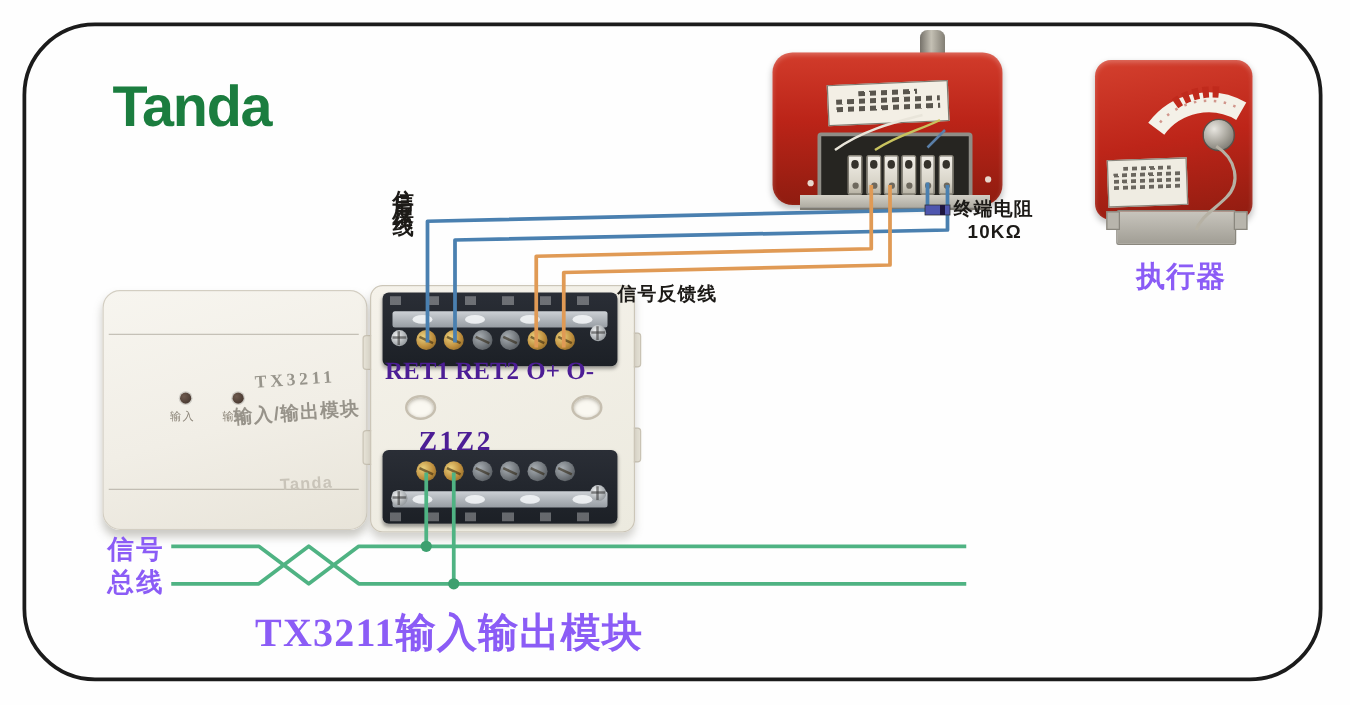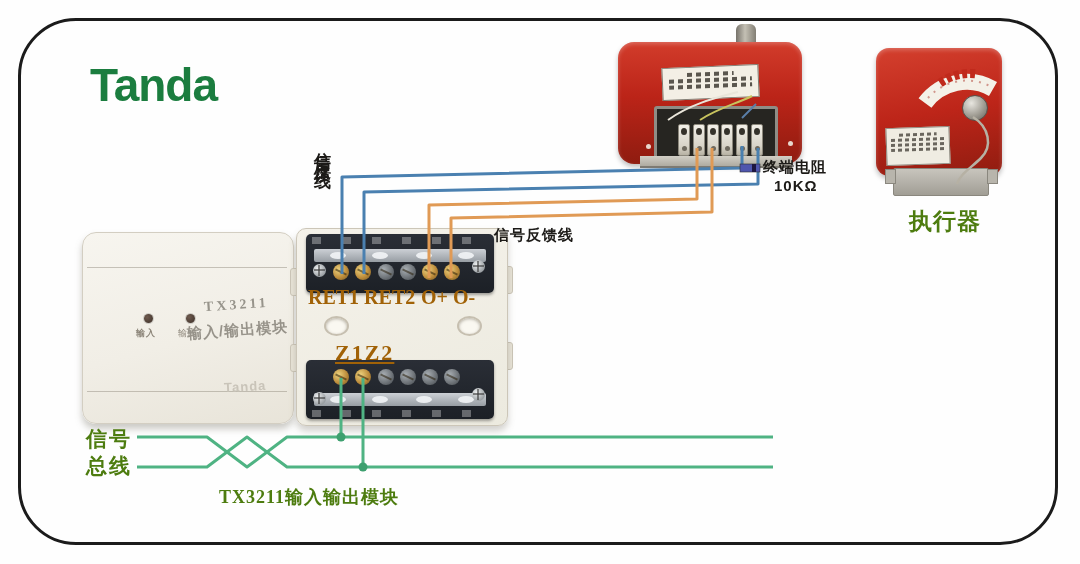--- a/index.html
+++ b/index.html
@@ -39,21 +39,21 @@
   .screw.brass{background:radial-gradient(circle at 35% 35%,#ecd27e,#bd8d3c 55%,#73551f);}
   .screw.gray{background:radial-gradient(circle at 35% 35%,#a8aeb3,#666b70 65%,#43474b);}
   .screw:after{content:"";position:absolute;left:2px;top:7px;width:12px;height:2px;background:rgba(40,30,10,.55);transform:rotate(25deg);}
   .endscrew{width:13px;height:13px;border-radius:50%;background:radial-gradient(circle at 35% 35%,#eef0f1,#9ba0a4 70%,#6e7276);}
   .endscrew:after{content:"";position:absolute;left:1px;top:5px;width:11px;height:2px;background:rgba(60,60,60,.6);}
   .endscrew:before{content:"";position:absolute;left:5px;top:1px;width:2px;height:11px;background:rgba(60,60,60,.6);}
   .hole{width:21px;height:16px;border:2px solid #c6bfb0;border-radius:50%;background:#faf8f1;
         box-shadow:inset 0 1px 3px rgba(120,112,95,.5);}
 
   
-  .tlabel{font-family:"Liberation Serif",serif;font-weight:bold;color:#a16207;font-size:20px;}
+  .tlabel{font-family:"Liberation Serif",serif;font-weight:bold;color:#4c1d95;font-size:20px;}
 
   
   .shaft{left:736px;top:24px;width:20px;height:46px;border-radius:6px 6px 0 0;
          background:linear-gradient(90deg,#76726a,#c4c0b4 45%,#827e74);}
   .rdev{left:618px;top:42px;width:184px;height:122px;border-radius:16px;
         background:linear-gradient(180deg,#d23c2b 0%,#bb2418 45%,#8f1c10 100%);
         box-shadow:inset 0 2px 4px rgba(255,255,255,.25), 0 3px 5px rgba(0,0,0,.25);}
   .plate{left:662px;top:66px;width:97px;height:33px;background:#f3efe5;border:1px solid #7e7a70;
          transform:rotate(-2.5deg);box-sizing:border-box;padding:3px 6px;}
   .plate-row{height:4px;margin:2px 0;background:repeating-linear-gradient(90deg,#5a564e 0 5px,transparent 5px 9px);}
@@ -75,41 +75,41 @@
           transform:rotate(-2deg);box-sizing:border-box;padding:3px 4px;}
   .aplate-row{height:3px;margin:2px 0;background:repeating-linear-gradient(90deg,#6a665e 0 4px,transparent 4px 7px);}
   .abase{left:893px;top:168px;width:96px;height:28px;background:linear-gradient(#c8c5bd,#a19e95);
          border:1px solid #8a877e;border-radius:2px;box-sizing:border-box;}
   .abase-tab{width:9px;height:13px;background:#b8b5ac;border:1px solid #8a877e;top:169px;}
   .knob{left:962px;top:95px;width:24px;height:24px;border-radius:50%;
         background:radial-gradient(circle at 35% 30%,#e8e6e0,#a09d94 55%,#63605a);border:1px solid #55524c;}
 
   
   .note-sans{font-weight:bold;color:#1c1a17;font-family:"Liberation Sans",sans-serif;}
-  .note-serif{font-weight:bold;color:#4d7c0f;font-family:"Liberation Serif",serif;}
+  .note-serif{font-weight:bold;color:#8b5cf6;font-family:"Liberation Serif",serif;}
   .vtext{writing-mode:vertical-rl;text-orientation:upright;letter-spacing:5px;}
 
   svg.overlay{position:absolute;left:0;top:0;z-index:5;pointer-events:none;}
   .ztext{z-index:6;}
 </style>
 </head>
 <body>
 
 <div class="canvas">
 
   <div class="abs frame"></div>
 
   <div class="abs logo-en">Tanda</div>
 
   <div class="abs lmod">
     <div class="abs lmod-seam" style="top:34px;"></div>
     <div class="abs lmod-seam" style="top:158px;"></div>
     <div class="abs led" style="left:61px;top:81px;"></div>
     <div class="abs led" style="left:103px;top:81px;"></div>
-    <div class="abs led-label" style="left:53px;top:94px;font-weight:bold;">输入</div>
+    <div class="abs led-label" style="left:53px;top:94px;">输入</div>
     <div class="abs led-label" style="left:95px;top:94px;">输出</div>
     <div class="abs lmod-model" style="left:121px;top:64px;">TX3211</div>
     <div class="abs lmod-type" style="left:104px;top:88px;">输入/输出模块</div>
     <div class="abs lmod-wm" style="left:141px;top:146px;">Tanda</div>
   </div>
 
   <div class="abs tab" style="left:290px;top:268px;"></div>
   <div class="abs tab" style="left:290px;top:344px;"></div>
   <div class="abs tab" style="left:502px;top:266px;"></div>
   <div class="abs tab" style="left:502px;top:342px;"></div>
@@ -220,22 +220,22 @@
     <circle cx="363" cy="467" r="4.5" fill="#3da06f"></circle>
   </svg>
 
   <div class="abs ztext note-sans vtext" style="left:311px;top:138px;font-size:17px;height:125px;">信号反馈线</div>
   <div class="abs ztext note-sans" style="left:494px;top:226px;font-size:15px;letter-spacing:1px;">信号反馈线</div>
   <div class="abs ztext note-sans" style="left:763px;top:158px;font-size:15px;letter-spacing:1px;text-align:center;">终端电阻</div>
   <div class="abs ztext note-sans" style="left:774px;top:177px;font-size:15px;letter-spacing:1px;">10KΩ</div>
 
   <div class="abs ztext tlabel" style="left:308px;top:286px;">RET1 RET2</div>
   <div class="abs ztext tlabel" style="left:421px;top:286px;">O+ O-</div>
-  <div class="abs ztext tlabel" style="left:335px;top:340px;font-size:22px;letter-spacing:2px;text-decoration:underline;">Z1Z2</div>
+  <div class="abs ztext tlabel" style="left:335px;top:340px;font-size:22px;letter-spacing:2px;">Z1Z2</div>
 
   <div class="abs ztext note-serif" style="left:909px;top:206px;font-size:23px;letter-spacing:1px;">执行器</div>
 
   <div class="abs ztext note-serif" style="left:86px;top:425px;font-size:21px;letter-spacing:2px;">信号</div>
   <div class="abs ztext note-serif" style="left:86px;top:452px;font-size:21px;letter-spacing:2px;">总线</div>
 
-  <div class="abs ztext note-serif" style="left:219px;top:485px;font-size:18px;letter-spacing:1px;">TX3211输入输出模块</div>
+  <div class="abs ztext note-serif" style="left:204px;top:485px;font-size:32px;letter-spacing:1px;">TX3211输入输出模块</div>
 
 </div>
 
 </body></html>

